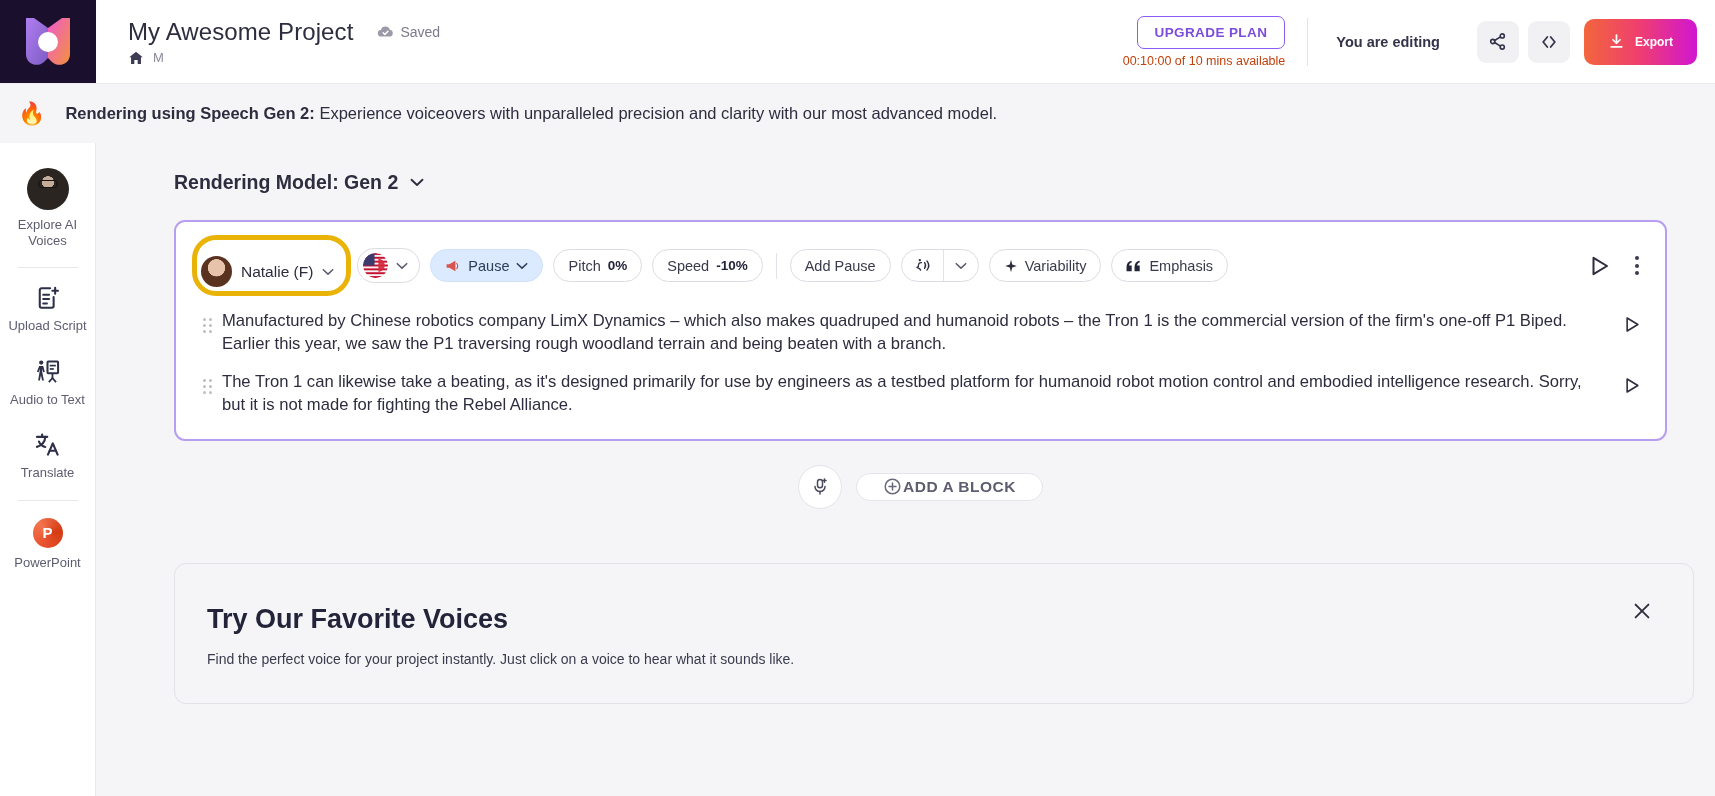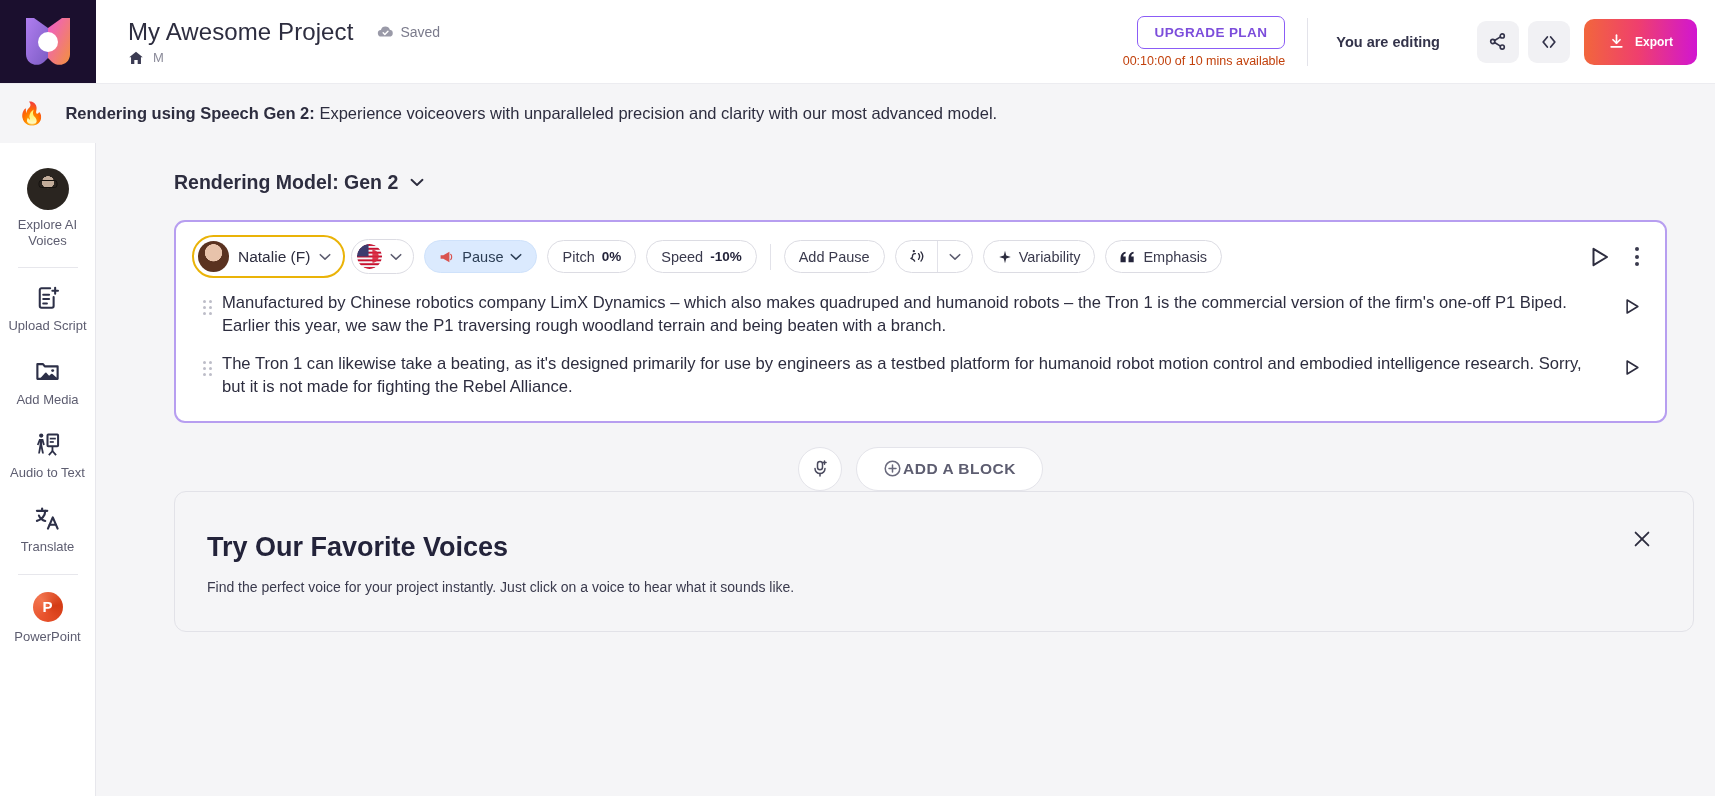--- a/index.html
+++ b/index.html
@@ -101,22 +101,22 @@
   .block-label { font-size: 13.5px; color: #9a9aa8; margin-bottom: 8px; letter-spacing: .2px; }
 
   .block-card {
     background: #fff; border: 2px solid #b79ef0; border-radius: 11px;
     width: 1493px; position: relative;
   }
   .block-toolbar {
     display: flex; align-items: center; gap: 10px; padding: 13px 14px 13px 16px;
   }
   .voice-chip {
-    display: flex; align-items: center; gap: 9px; border: 2px solid #eab308;
-    border-radius: 24px; padding: 4px 12px 4px 4px; cursor: pointer; background: #fff;
+    display: flex; align-items: center; gap: 9px; border: 5px solid #eab308;
+    border-radius: 24px; padding: 16px 12px 4px 4px; cursor: pointer; background: #fff;
   }
   .voice-face {
     width: 31px; height: 31px; border-radius: 50%;
     background: radial-gradient(circle at 50% 38%, #e8c3ab 0 34%, #5a3220 36% 100%);
   }
   .voice-name { font-size: 15.5px; color: #2d2d3f; }
   .lang-chip {
     display: flex; align-items: center; gap: 8px; border: 1px solid #dcdce3;
     border-radius: 24px; padding: 4px 11px 4px 5px; cursor: pointer; background:#fff; margin-left:-4px;
   }
@@ -147,27 +147,27 @@
   }
   .para-play { width: 40px; display: flex; justify-content: center; padding-top: 6px; }
   .block-bottom-pad { height: 22px; }
 
   .add-row { display: flex; align-items: center; justify-content: center; gap: 14px; margin-top: 24px; width: 1493px; }
   .mic-btn {
     width: 44px; height: 44px; border-radius: 50%; background: #fff; border: 1px solid #e4e4ea;
     display: flex; align-items: center; justify-content: center; cursor: pointer;
   }
   .add-block-btn {
-    height: 44px; border-radius: 24px; background: #fff; border: 1px solid #e4e4ea;
+    height: 28px; border-radius: 24px; background: #fff; border: 1px solid #e4e4ea;
     display: flex; align-items: center; gap: 1px; padding: 0 26px; cursor: pointer;
     font-size: 15.5px; font-weight: 700; color: #5d5d70; letter-spacing: .5px; font-family: inherit;
   }
 
   .fav-card {
-    width: 1520px; background: #f5f5f7; border: 1px solid #e2e2e8;
+    margin-top: 54px; width: 1520px; background: #f5f5f7; border: 1px solid #e2e2e8;
     border-radius: 12px; padding: 40px 32px 34px 32px; position: relative;
   }
   .fav-title { font-size: 27px; font-weight: 700; color: #23233a; margin-bottom: 14px; }
   .fav-sub { font-size: 14px; line-height: 1.45; color: #3a3a4d; max-width: 640px; }
   .fav-close { position: absolute; top: 32px; right: 36px; cursor: pointer; background:none; border:none; padding:4px; }
 </style>
 </head>
 <body>
 
 <div class="app">
@@ -267,28 +267,20 @@
           <path d="M14 3H6a1.6 1.6 0 0 0-1.6 1.6v14.8A1.6 1.6 0 0 0 6 21h9.6a1.6 1.6 0 0 0 1.6-1.6V11"></path>
           <line x1="7.6" y1="9" x2="13" y2="9"></line>
             <line x1="7.6" y1="13" x2="13" y2="13"></line>
             <line x1="7.6" y1="17" x2="11" y2="17"></line>
           <line x1="18.6" y1="2.6" x2="18.6" y2="8"></line>
             <line x1="16" y1="5.3" x2="21.2" y2="5.3"></line>
         </svg>
         <div class="side-label">Upload Script</div>
       </div>
 
-      <div class="side-item">
-        <svg width="27" height="27" viewBox="0 0 24 24" fill="none" stroke="#2d3048" stroke-width="1.9" stroke-linejoin="round">
-          <path d="M3 5.5h5l1.6 2H21v11H3z"></path>
-          <path d="M6.5 18.5l4-4.6 3 3.3 2.3-2.3 4 3.6" fill="#2d3048"></path>
-          <circle cx="16.6" cy="11.2" r="1.3" fill="#2d3048" stroke="none"></circle>
-        </svg>
-        <div class="side-label">Add Media</div>
-      </div>
 
       <div class="side-item">
         <svg width="27" height="27" viewBox="0 0 24 24" fill="#2d3048">
           <circle cx="6.4" cy="4.1" r="1.9"></circle>
           <path d="M4.6 7h3.6l1.4 5.2-1.5.5-.9-3.1v2.3l1.6 8.1H7.2l-1-4.6-1 4.6H3.7l1.3-8.1V9.6l-.9 3.1-1.5-.5z"></path>
           <rect x="12" y="3.2" width="9.4" height="10.4" rx="0.7" fill="none" stroke="#2d3048" stroke-width="1.8"></rect>
           <rect x="14" y="6" width="5.4" height="1.5"></rect>
             <rect x="14" y="9" width="3.6" height="1.5"></rect>
           <path d="M16.4 13.6v4.2" stroke="#2d3048" stroke-width="1.6"></path>
           <path d="M13.2 21.4l3.2-3.6 3.2 3.6" fill="none" stroke="#2d3048" stroke-width="1.6"></path>

